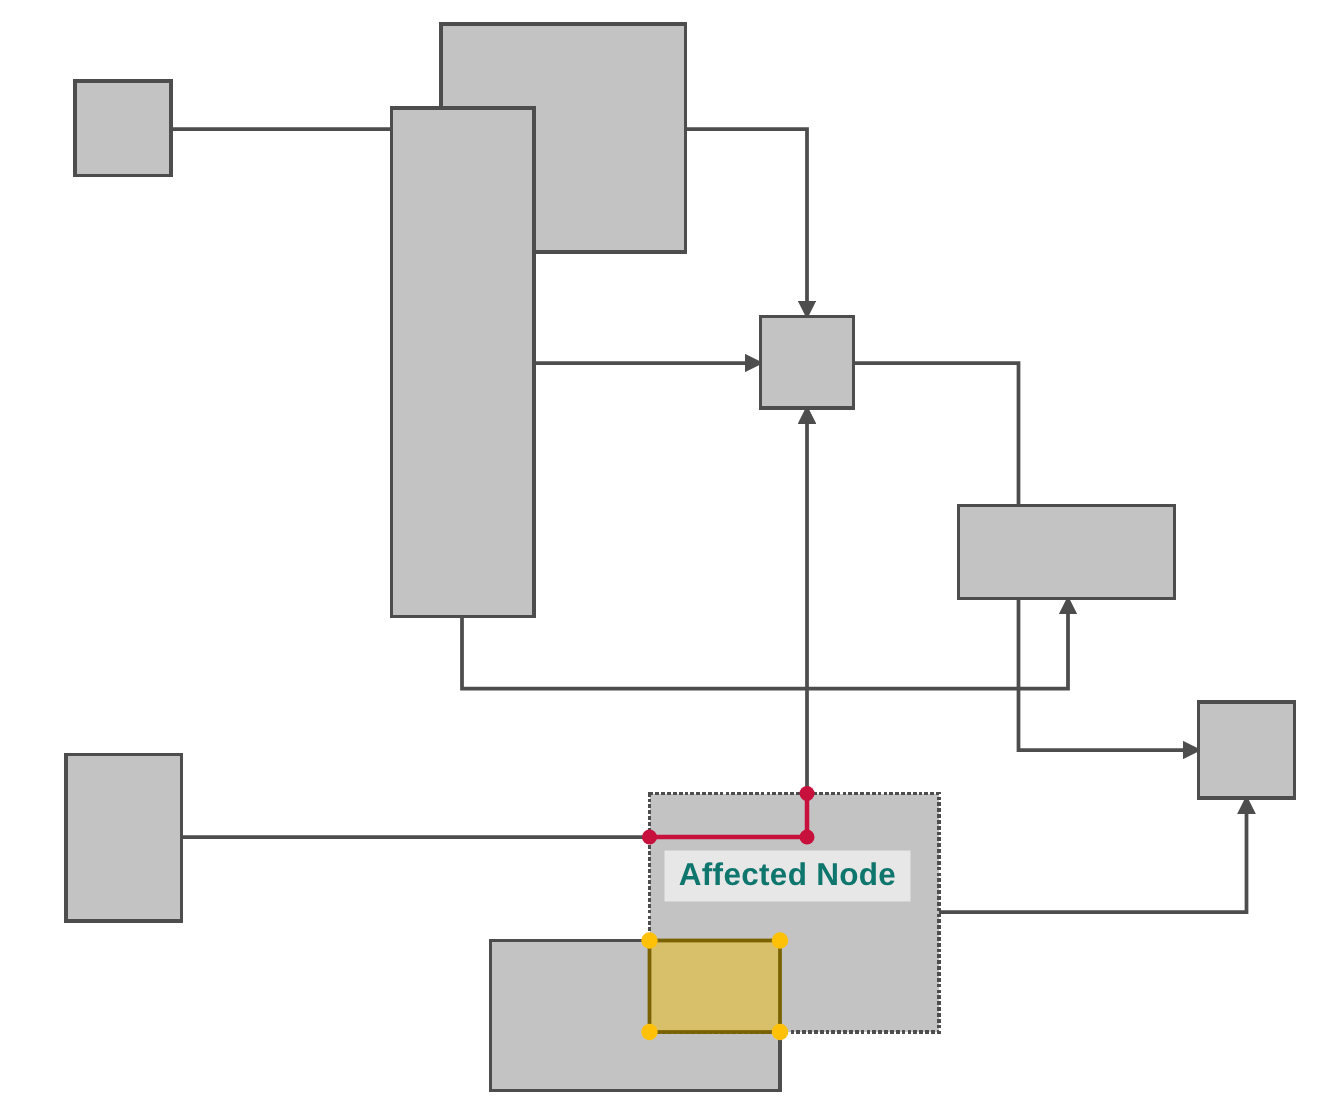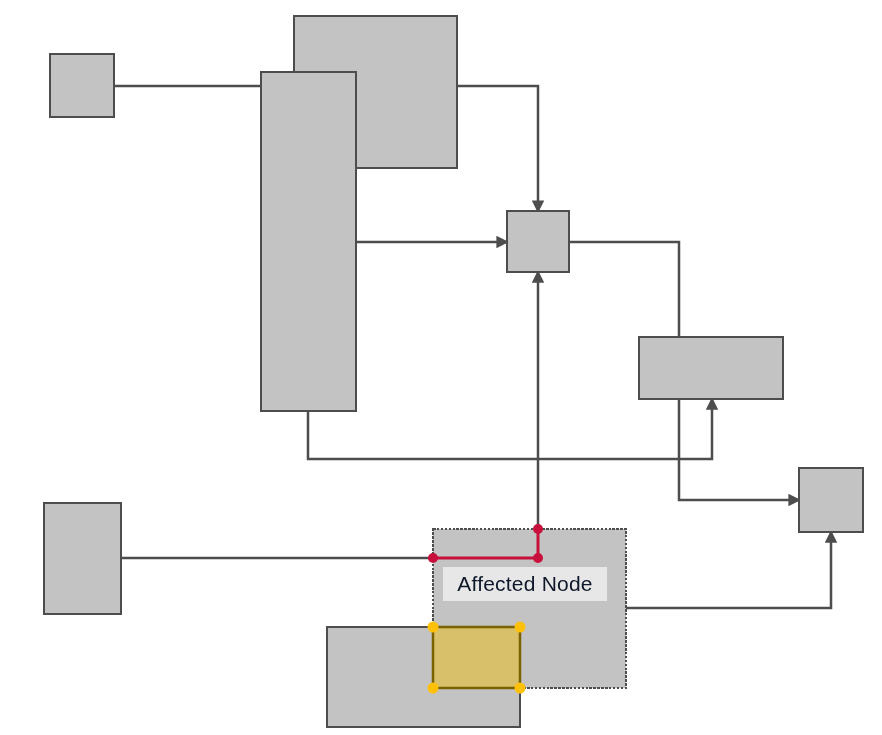--- a/index.html
+++ b/index.html
@@ -58,14 +58,14 @@
         <circle cx="538" cy="558" r="5" fill="#c8103c"></circle>
         <circle cx="538" cy="529" r="5" fill="#c8103c"></circle>
         <rect x="433" y="627" width="87" height="61" fill="#d8bf69" stroke="#7a6200" stroke-width="2.5"></rect>
         <circle cx="433" cy="627" r="5.5" fill="#ffc107"></circle>
         <circle cx="520" cy="627" r="5.5" fill="#ffc107"></circle>
         <circle cx="433" cy="688" r="5.5" fill="#ffc107"></circle>
         <circle cx="520" cy="688" r="5.5" fill="#ffc107"></circle>
       </g>
   </svg>
 
-  <div class="affected-label" style="background: rgb(231, 231, 231); color: #0f172a;">Affected Node</div>
+  <div class="affected-label" style="background: rgb(231, 231, 231); color: #0f766e; font-weight: bold;">Affected Node</div>
 </div>
 
 </body></html>

